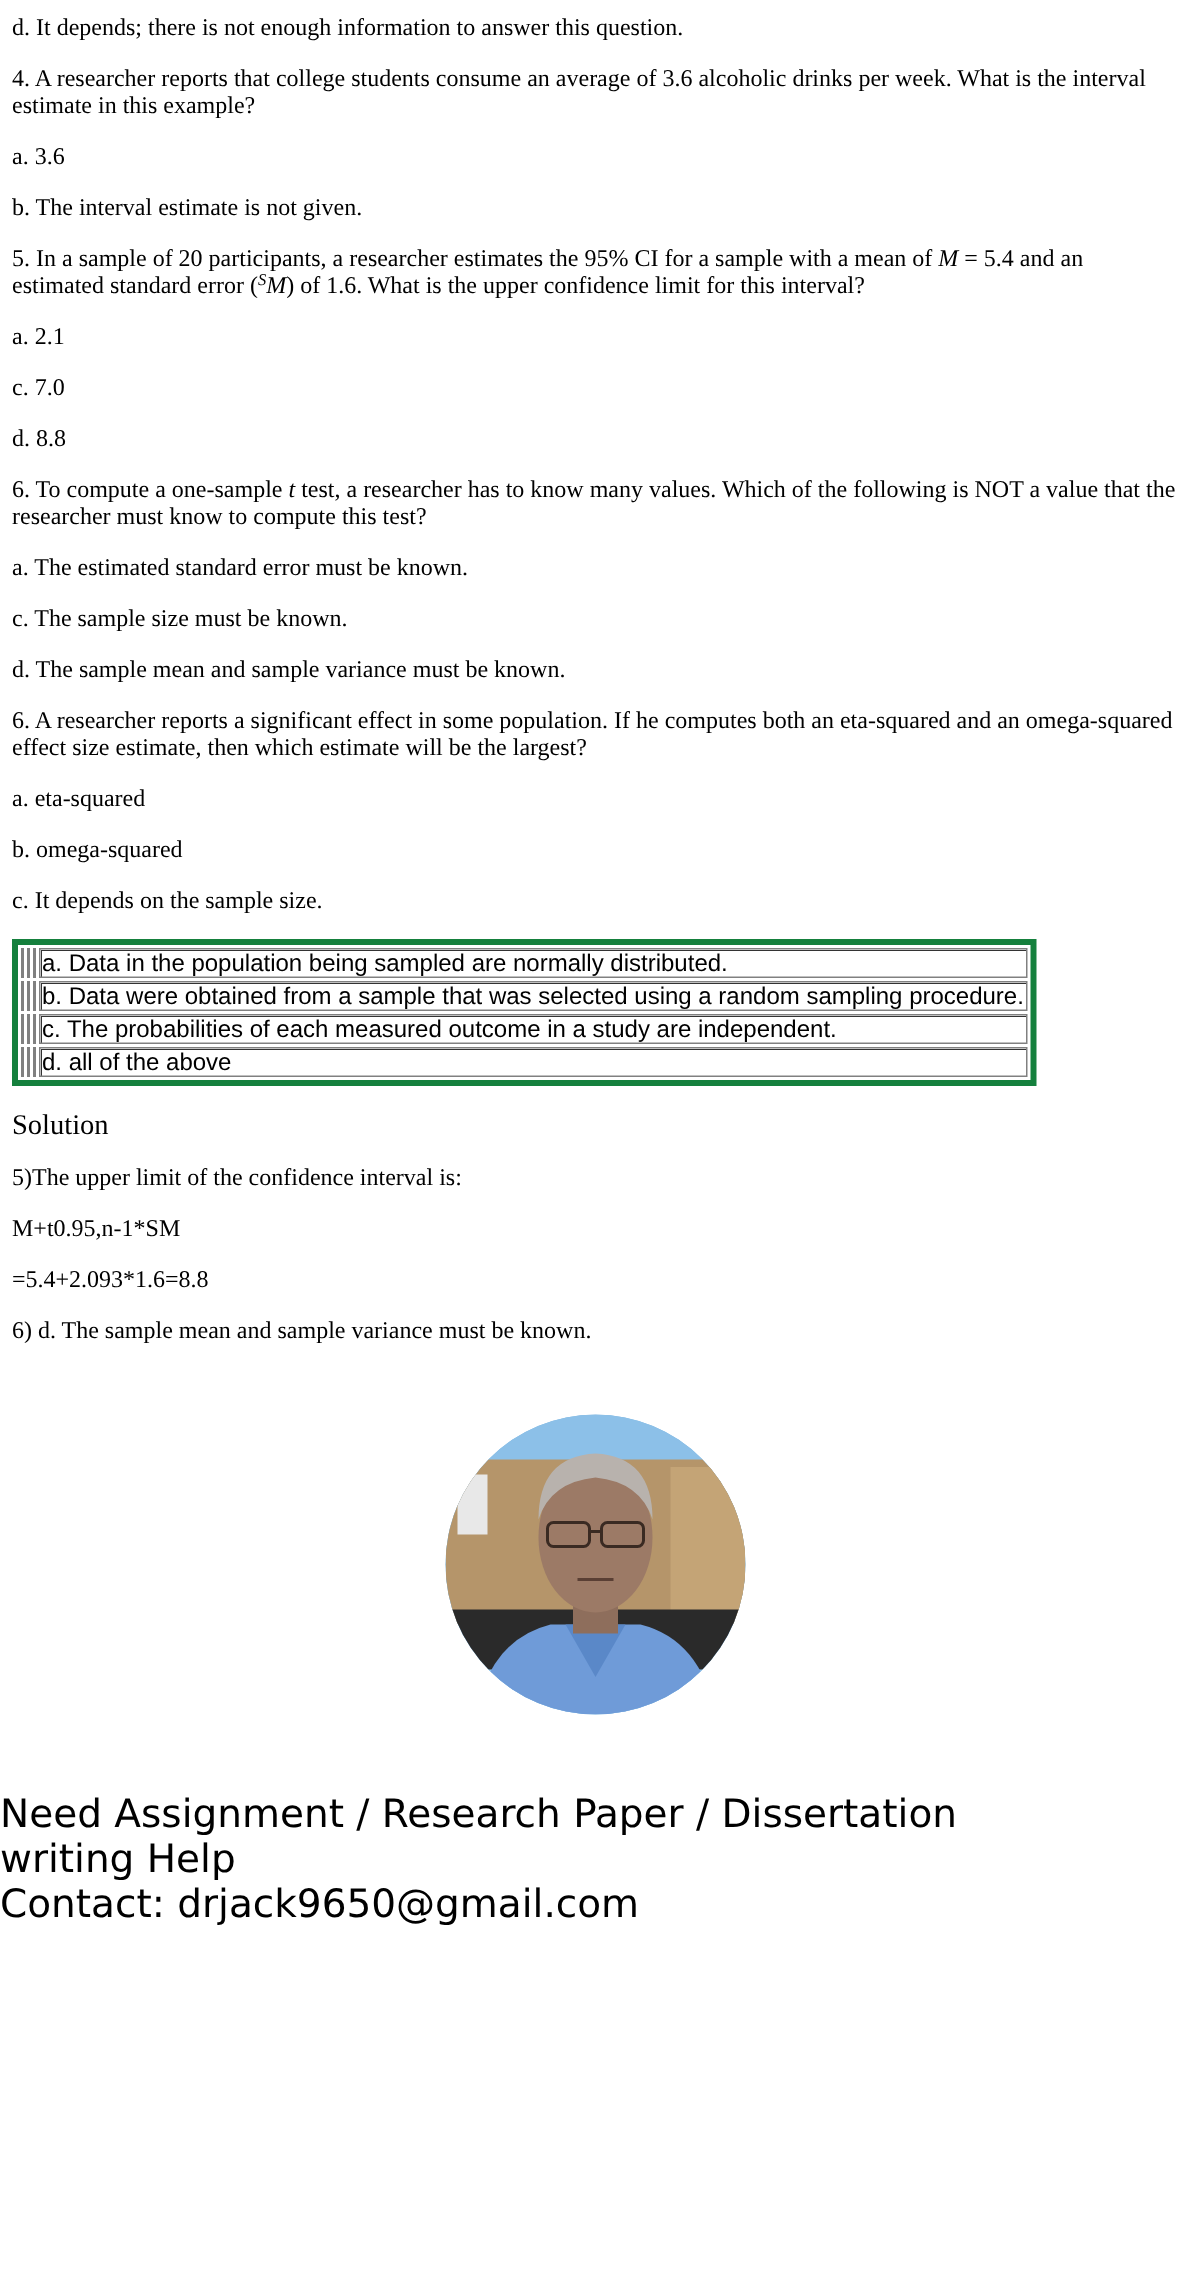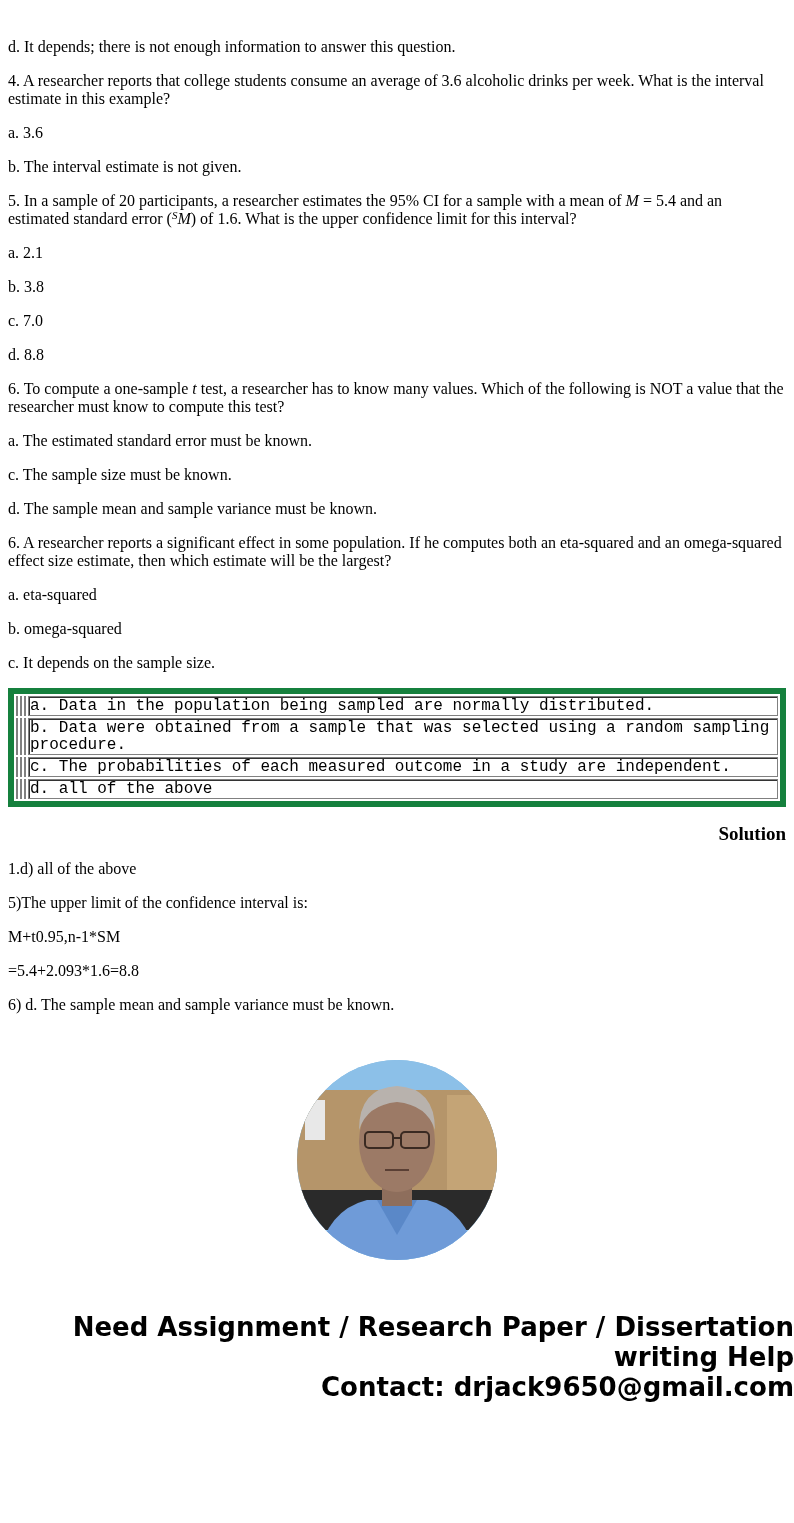--- a/index.html
+++ b/index.html
@@ -5,83 +5,81 @@
   html, body { margin: 0; padding: 0; background: #ffffff; }
   body {
     width: 794px;
     font-family: "Liberation Serif", serif;
     font-size: 16px;
     color: #000000;
     line-height: 18px;
   }
   .content { padding: 0 8px; }
   p { margin: 0 0 16px 0; }
-  p.first { padding-top: 10px; margin-top: 28px; }
+  p.first { padding-top: 10px; }
   em { font-style: italic; }
   sup { font-size: 11px; line-height: 0; vertical-align: 5px; font-style: italic; }
   table.opts {
-    border: 6px solid #15803d;
+    border: 4px solid #15803d;
     border-collapse: separate;
     border-spacing: 2px;
     margin: 0 0 16px 0;
-    font-family: Liberation Mono, monospace;
+    font-family: Liberation Sans, sans-serif;
     font-size: 16px;
   }
   table.opts td {
     border: 1px solid #808080;
     border-top-color: #808080;
     padding: 1px 1px 0 1px;
     line-height: 17px;
     box-shadow: inset 1px 1px 0 #333;
   }
   table.opts td.empty { padding: 0; width: 0; }
   h3 {
     font-family: "Liberation Serif", serif;
     font-size: 19px;
-    font-weight: bold;
+    font-weight: normal;
     margin: 18px 0 17px 0;
-    text-align: right;
   }
   .avatar-wrap {
     display: flex;
     justify-content: center;
     margin-top: 46px;
   }
   .avatar {
     width: 200px; height: 200px;
     border-radius: 50%;
     overflow: hidden;
     position: relative;
     background: #7fb6e0;
   }
   .promo {
     margin-top: 52px;
-    text-align: right;
+    text-align: left;
     font-family: "DejaVu Sans", sans-serif;
-    font-weight: bold;
+    font-weight: normal;
     font-size: 26px;
     line-height: 30px;
     color: #000;
     padding-bottom: 30px;
   }
 </style>
 </head>
 <body>
 
 <div class="content">
 
   <p class="first">d. It depends; there is not enough information to answer this question.</p>
 
   <p>4. A researcher reports that college students consume an average of 3.6 alcoholic drinks per week. What is the interval estimate in this example?</p>
   <p>a. 3.6</p>
   <p>b. The interval estimate is not given.</p>
 
   <p><span>5. In a sample of 20 participants, a researcher estimates the 95% CI for a sample with a mean of </span><em>M</em><span> = 5.4 and an estimated standard error (</span><sup>S</sup><em>M</em><span>) of 1.6. What is the upper confidence limit for this interval?</span></p>
   <p>a. 2.1</p>
-  <p>b. 3.8</p>
   <p>c. 7.0</p>
   <p>d. 8.8</p>
 
   <p><span>6. To compute a one-sample </span><em>t</em><span> test, a researcher has to know many values. Which of the following is NOT a value that the researcher must know to compute this test?</span></p>
   <p>a. The estimated standard error must be known.</p>
   <p>c. The sample size must be known.</p>
   <p>d. The sample mean and sample variance must be known.</p>
 
   <p>6. A researcher reports a significant effect in some population. If he computes both an eta-squared and an omega-squared effect size estimate, then which estimate will be the largest?</p>
   <p>a. eta-squared</p>
@@ -111,21 +109,20 @@
     <tr>
       <td class="empty"></td>
       <td class="empty"></td>
       <td class="empty"></td>
       <td>d. all of the above</td>
     </tr>
   </tbody>
     </table>
 
   <h3>Solution</h3>
-  <p>1.d) all of the above</p>
   <p>5)The upper limit of the confidence interval is:</p>
   <p>M+t0.95,n-1*SM</p>
   <p>=5.4+2.093*1.6=8.8</p>
   <p>6) d. The sample mean and sample variance must be known.</p>
 </div>
 
 <div class="avatar-wrap">
   <div class="avatar">
     <svg width="200" height="200" viewBox="0 0 200 200">
       <rect x="0" y="0" width="200" height="200" fill="#8cc0e8"></rect>

